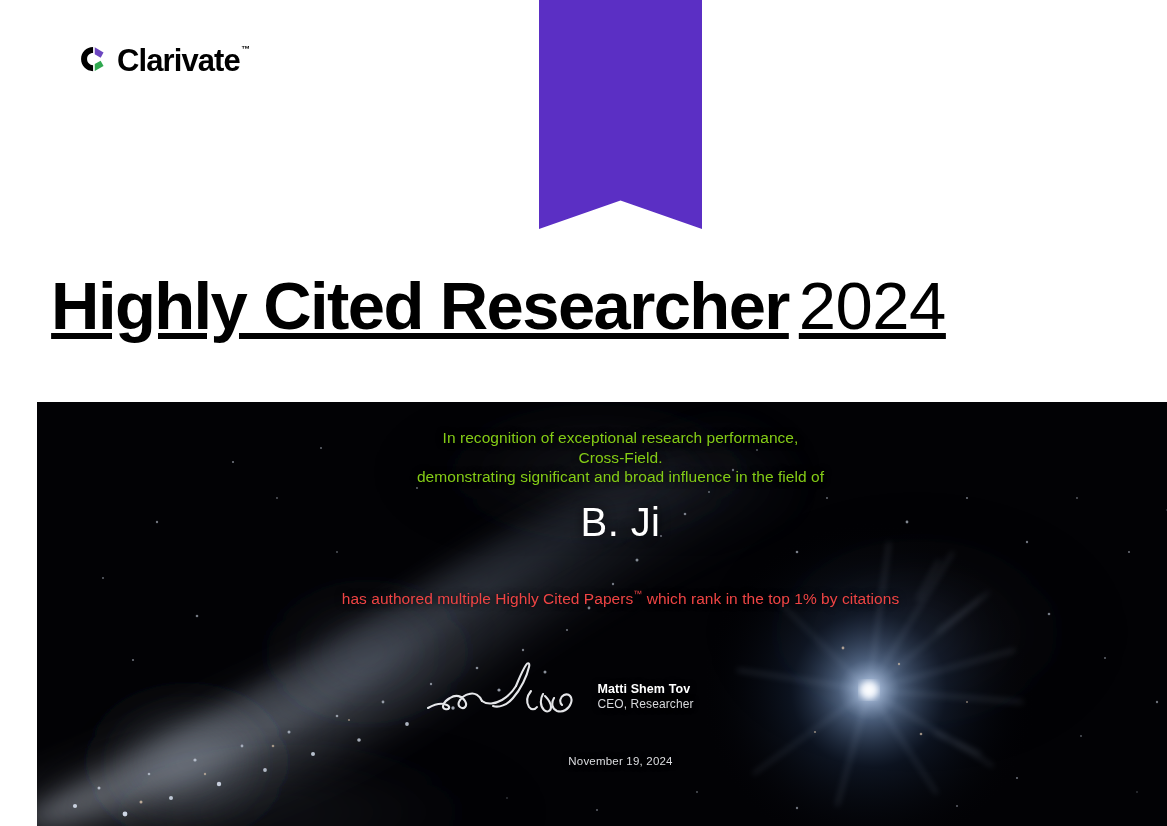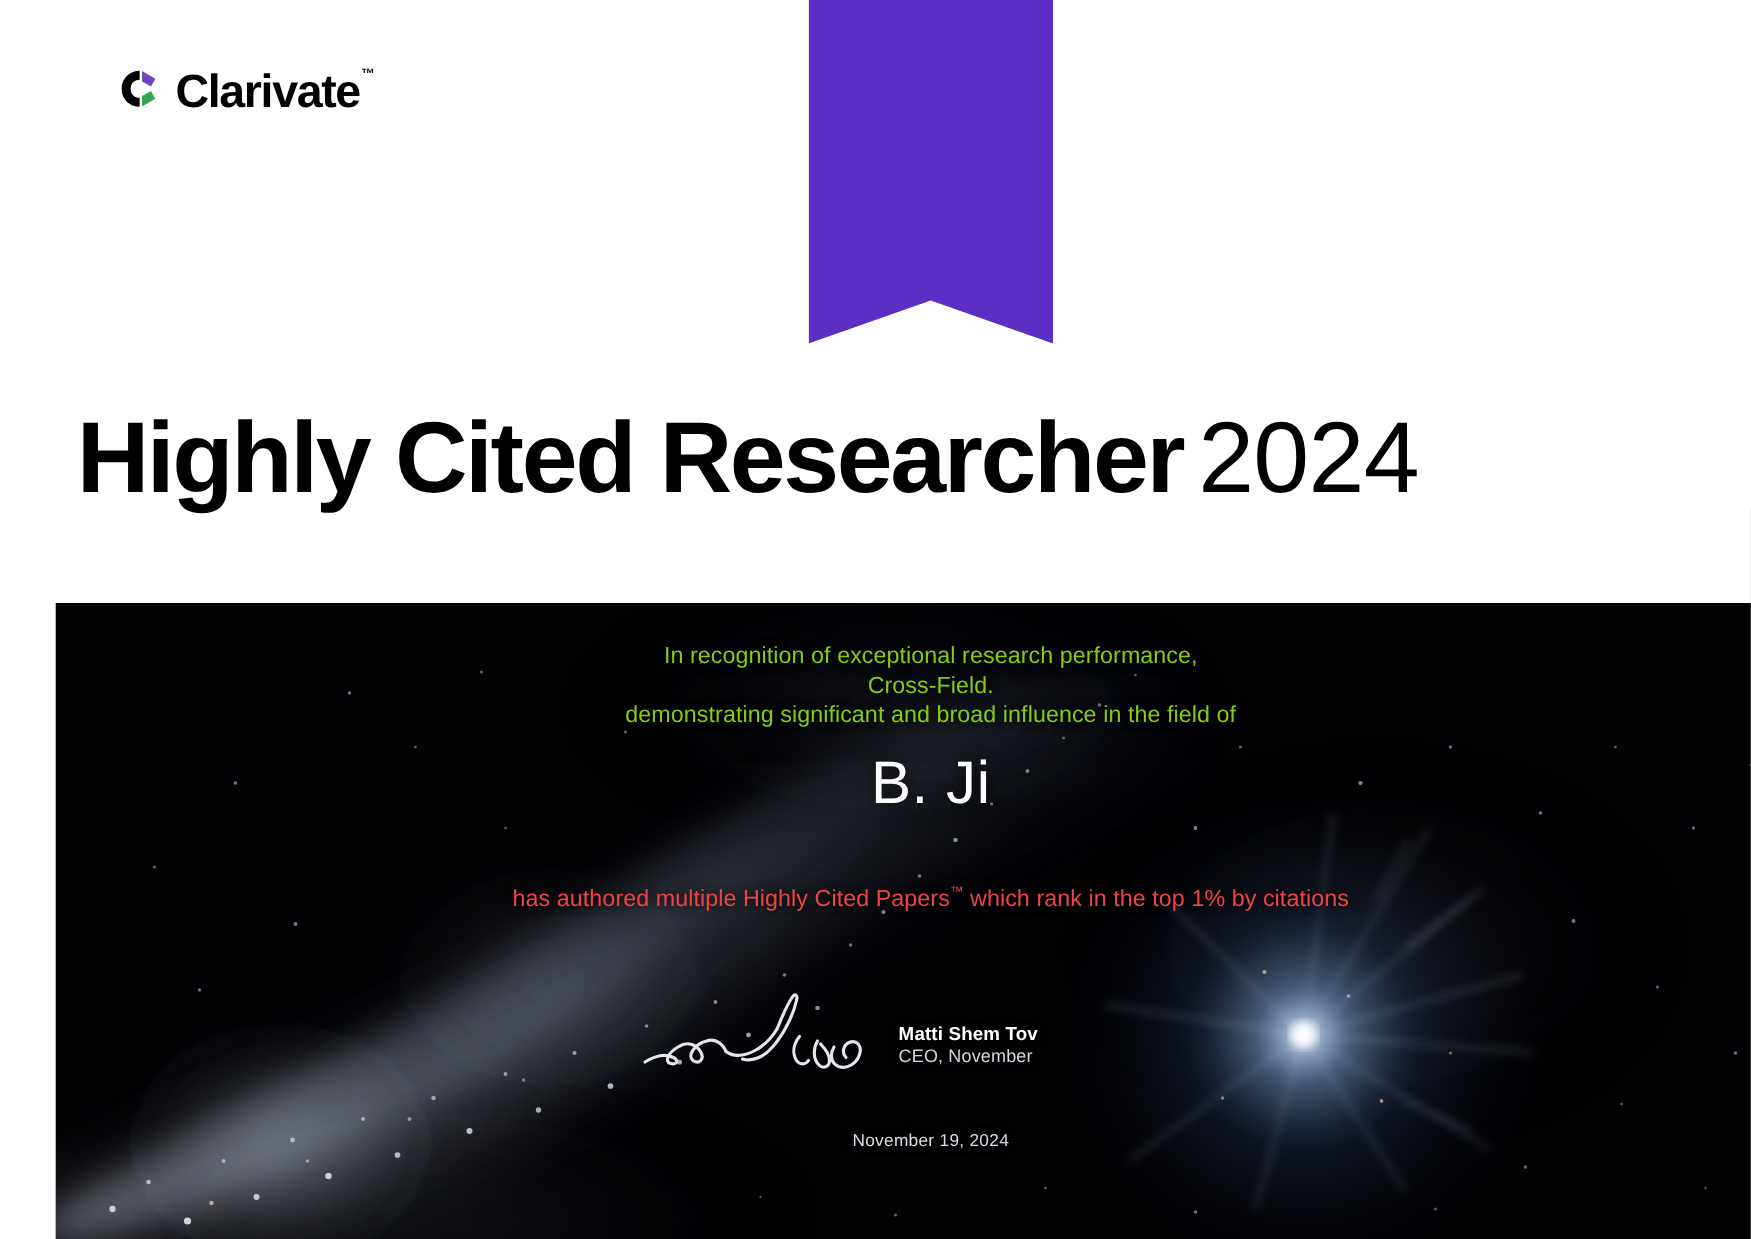--- a/index.html
+++ b/index.html
@@ -80,20 +80,21 @@
   .headline {
     position: absolute;
     left: 0;
     top: 272px;
     width: 923px;
     text-align: center;
     color: #000000;
     font-size: 67px;
     line-height: 1;
     white-space: nowrap;
+    text-decoration: underline;
   }
   .headline .hl-bold {
     font-weight: bold;
     letter-spacing: -1.6px;
   }
   .headline .hl-year {
     font-weight: normal;
     letter-spacing: -0.5px;
     margin-left: 10px;
   }
@@ -397,20 +398,20 @@
           <path d="M5 48 C 12 44, 18 42, 24 45 C 28 47, 26 50, 22 49 C 18 48, 20 42, 27 38 C 33 34, 39 36, 42 41 C 45 46, 41 50, 37 47 C 33 44, 38 36, 46 34 C 52 32, 57 36, 59 41"></path>
           <path d="M59 41 C 64 45, 72 44, 79 40 C 86 36, 90 31, 93 26"></path>
           <path d="M93 26 C 96 19, 99 11, 103 5 C 105 2, 107 3, 106 7 C 104 16, 98 29, 90 38 C 84 45, 76 48, 70 46"></path>
           <path d="M108 31 C 104 36, 103 42, 106 47 C 108 50, 112 50, 114 47"></path>
           <path d="M120 34 C 117 39, 117 46, 121 50 C 124 53, 128 51, 128 47 C 128 42, 124 38, 122 36"></path>
           <path d="M131 38 C 128 43, 129 49, 134 51 C 140 53, 146 49, 148 43 C 150 37, 146 33, 141 35 C 137 37, 136 42, 139 45"></path>
         </g>
       </svg>
       <div class="signatory">
         <div class="signatory-name">Matti Shem Tov</div>
-        <div class="signatory-title">CEO, November</div>
+        <div class="signatory-title">CEO, Researcher</div>
       </div>
     </div>
 
     <div class="dark-text issue-date">November 19, 2024</div>
 
   </div>
 </div>
 
 </body></html>

